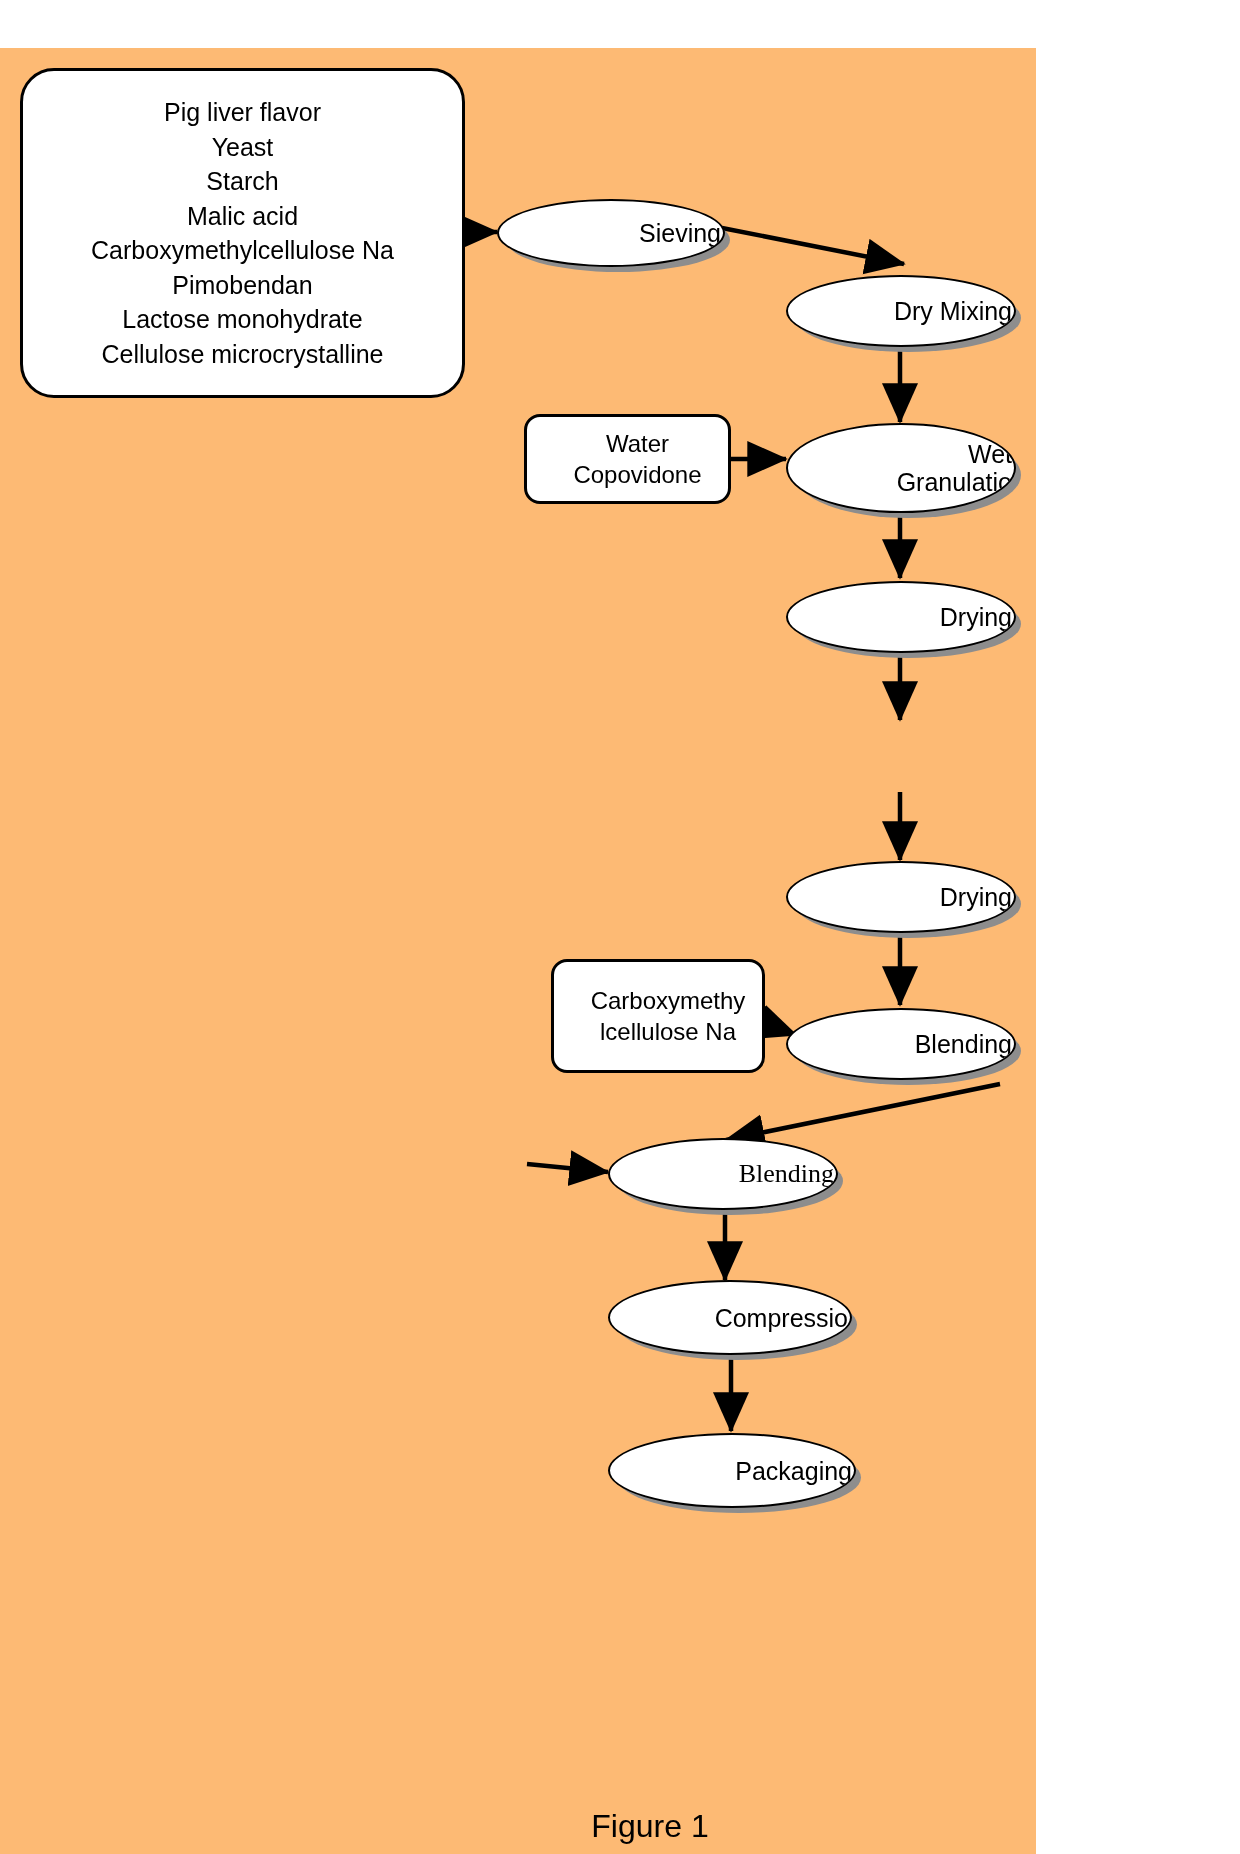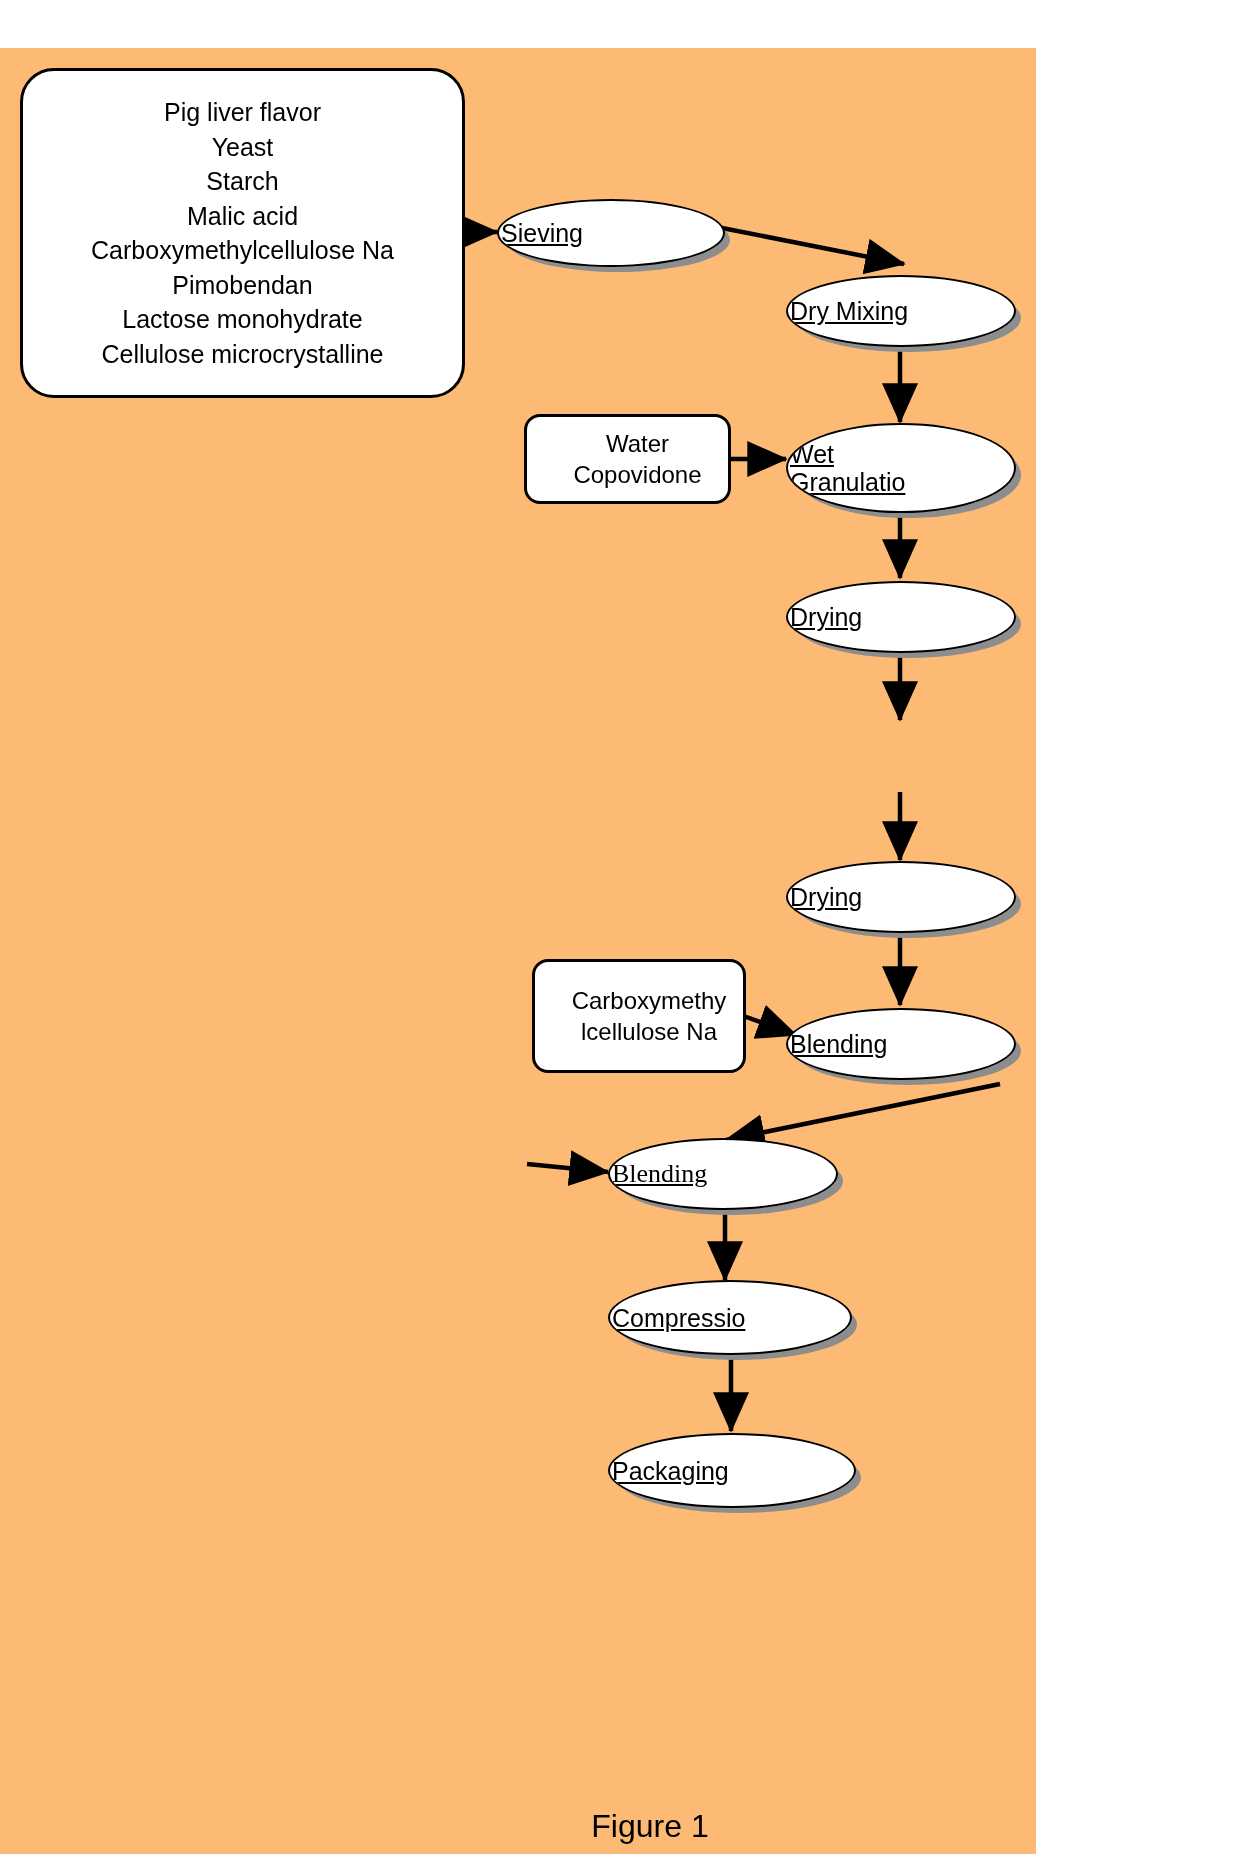--- a/index.html
+++ b/index.html
@@ -62,28 +62,27 @@
   }
   .oval {
     position: absolute;
     box-sizing: border-box;
     border: 2.5px solid #000;
     border-radius: 50%;
     background: #fff;
     display: flex;
     align-items: center;
     justify-content: center;
-    text-align: left;
+    text-align: right;
     line-height: 1.12;
     font-size: 25px;
     white-space: pre-line;
     overflow: hidden;
     z-index: 3;
     box-shadow: 7px 7px 0 -2px #8d8d8d;
-    text-decoration: underline;
   }
   .oval.serif-label {
     font-family: "Liberation Serif", serif;
     font-size: 26px;
   }
   .oval .oval-text {
     display: block;
     width: 104%;
     padding: 0 2px;
   }
@@ -127,21 +126,21 @@
 Starch
 Malic acid
 Carboxymethylcellulose Na
 Pimobendan
 Lactose monohydrate
 Cellulose microcrystalline</div>
 
   <div class="side-box" style="left:524px; top:366px; width:207px; height:90px;">Water
 Copovidone</div>
 
-  <div class="side-box" style="left:532px; top:911px; width:214px; height:114px;">Carboxymethy
+  <div class="side-box" style="left:551px; top:911px; width:214px; height:114px;">Carboxymethy
 lcellulose  Na</div>
 
 
   <div class="oval" style="left:497px; top:151px; width:228px; height:68px;">
     <span class="oval-text">Sieving</span>
   </div>
 
   <div class="oval" style="left:786px; top:227px; width:230px; height:72px;">
     <span class="oval-text">Dry Mixing</span>
   </div>

